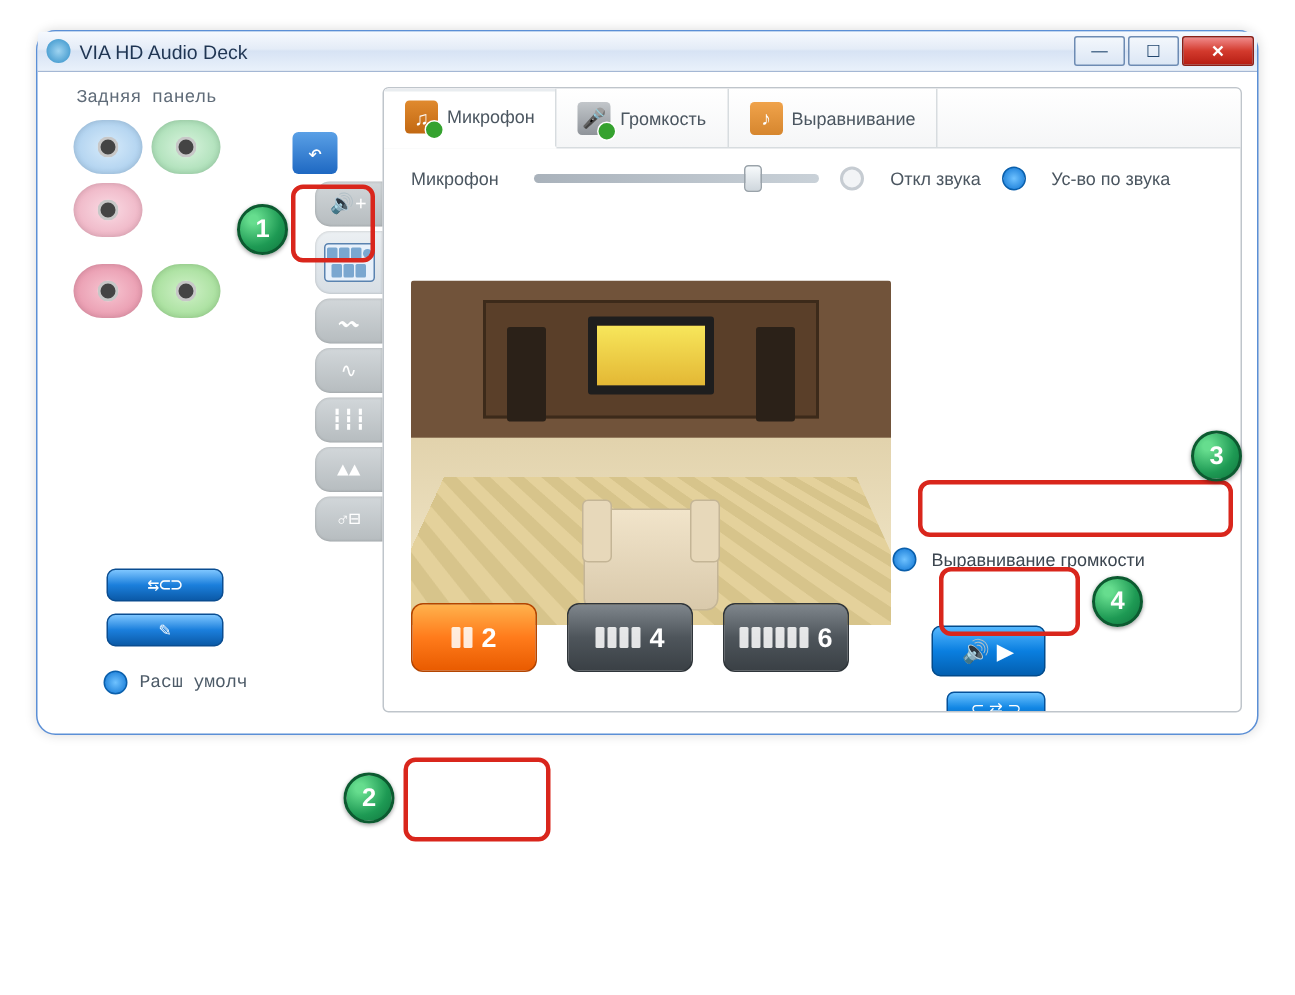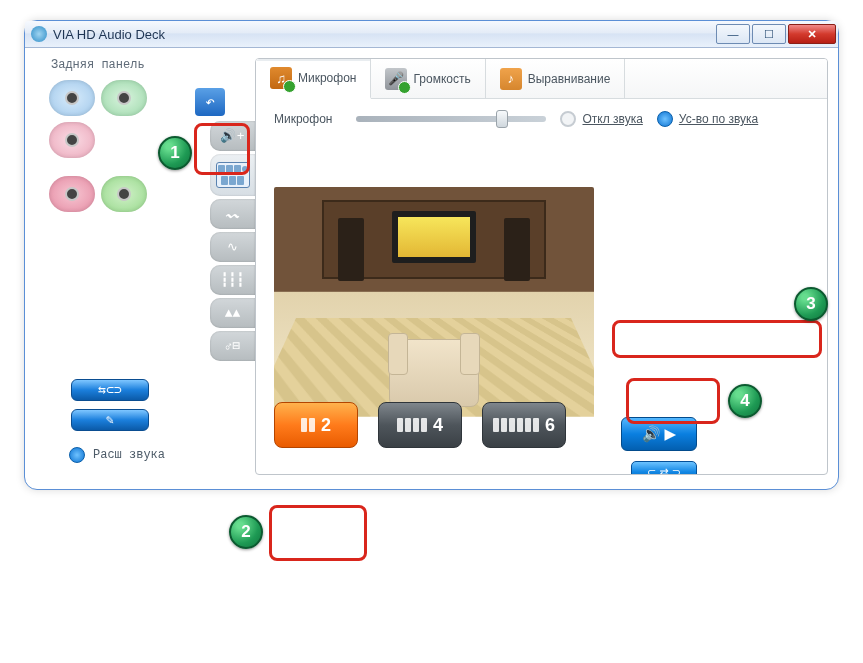--- a/index.html
+++ b/index.html
@@ -119,21 +119,21 @@
   .tab-icon.mic{background:linear-gradient(#c2c6ca,#8f949a);}
   .tab-icon.mix{background:linear-gradient(#f0a34b,#d6862e);}
   .tab-check{position:relative;}
   .tab-check::after{content:"";position:absolute;right:-4px;bottom:-4px;width:11px;height:11px;border-radius:50%;background:#35a22f;border:1px solid #fff;}
   .vol-row{display:flex;align-items:center;gap:14px;padding:12px 18px 4px;color:#4b5660;}
   .slider{
     flex:0 0 190px;height:6px;border-radius:3px;background:linear-gradient(90deg,#a9b2bb,#c9d1d8);
     position:relative;margin-left:10px;
   }
   .slider .thumb{position:absolute;top:-6px;left:140px;width:12px;height:18px;border-radius:3px;background:linear-gradient(#f7fafc,#cfd7dd);border:1px solid #9aa3aa;}
-  .opt{display:flex;align-items:center;gap:6px;color:#4b5660;text-decoration:underline;}
+  .opt{display:flex;align-items:center;gap:17px;color:#4b5660;}
   .room-area{position:absolute;left:18px;top:128px;width:320px;height:262px;}
   .room{
     width:100%;height:100%;border-radius:2px;overflow:hidden;
     background:
       linear-gradient(#71533a,#71533a) 0 0/100% 40% no-repeat,
       linear-gradient(#d9c79c,#efe4c5) 0 40%/100% 60% no-repeat;
     position:relative;
   }
   .room .panel{position:absolute;left:15%;top:5%;width:70%;height:30%;background:#5a3f29;border:2px solid #3c2a1a;}
   .room .tv{position:absolute;left:37%;top:9%;width:26%;height:20%;background:linear-gradient(#f7e65b,#e3b734);border:6px solid #1e1e1e;border-radius:2px;}
@@ -255,21 +255,21 @@
           </div>
       </div>
 
       <div class="bottom-buttons">
         <div class="blue-pill">⇆⊂⊃</div>
         <div class="blue-pill">✎</div>
       </div>
 
       <div class="adv-mode">
         <div class="radio-dot"></div>
-        <span>Расш звука</span>
+        <span>Расш умолч</span>
       </div>
     </div>
 
     <div class="main">
 
       <div class="tabs">
         <div class="tab active">
           <div class="tab-icon spk tab-check">♫</div>
           <span>Микрофон</span>
         </div>
@@ -302,20 +302,24 @@
         <div class="room">
           <div class="panel"></div>
           <div class="tv"></div>
           <div class="spk l"></div>
           <div class="spk r"></div>
           <div class="rug"></div>
           <div class="sofa"></div>
         </div>
       </div>
 
+      <div class="vol-leveling">
+        <div class="radio-dot"></div>
+        <span>Выравнивание громкости</span>
+      </div>
 
       <div class="play-btn">
         <span>🔊</span>
         <span>▶</span>
       </div>
 
       <div class="small-blue">⊂ ⇄ ⊃</div>
 
       <div class="spk-select">
         <div class="spk-btn active">

